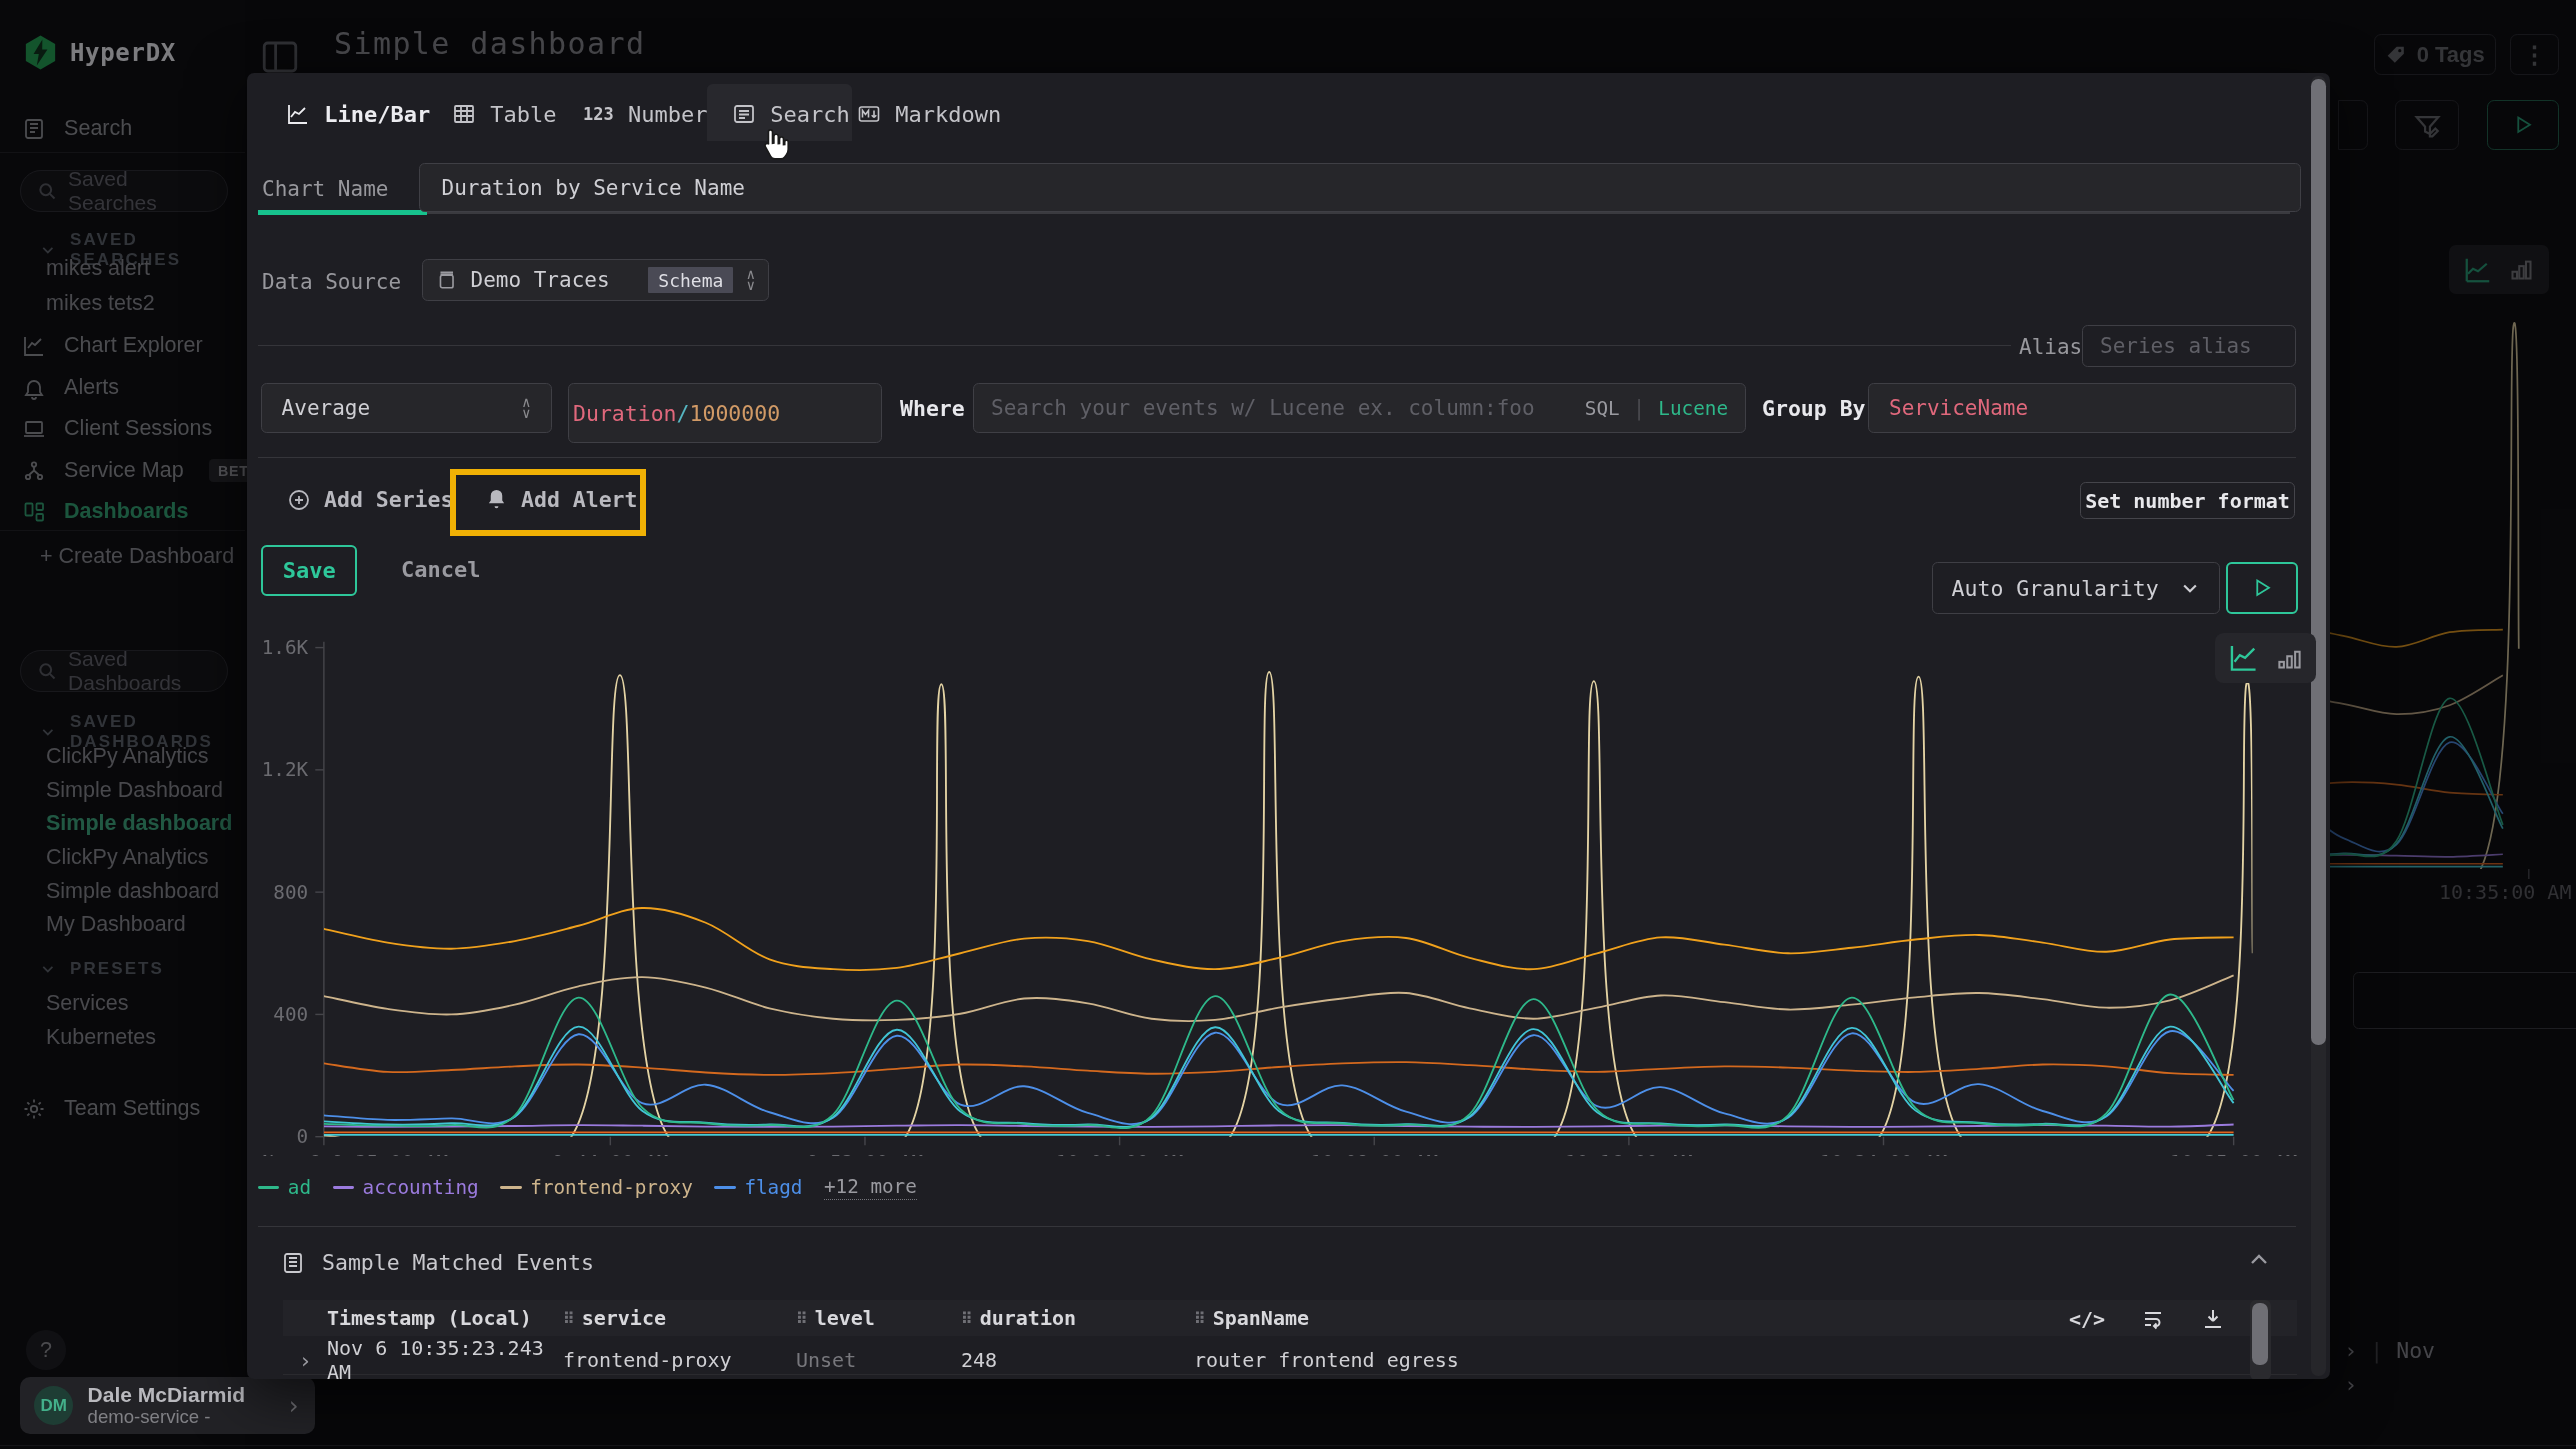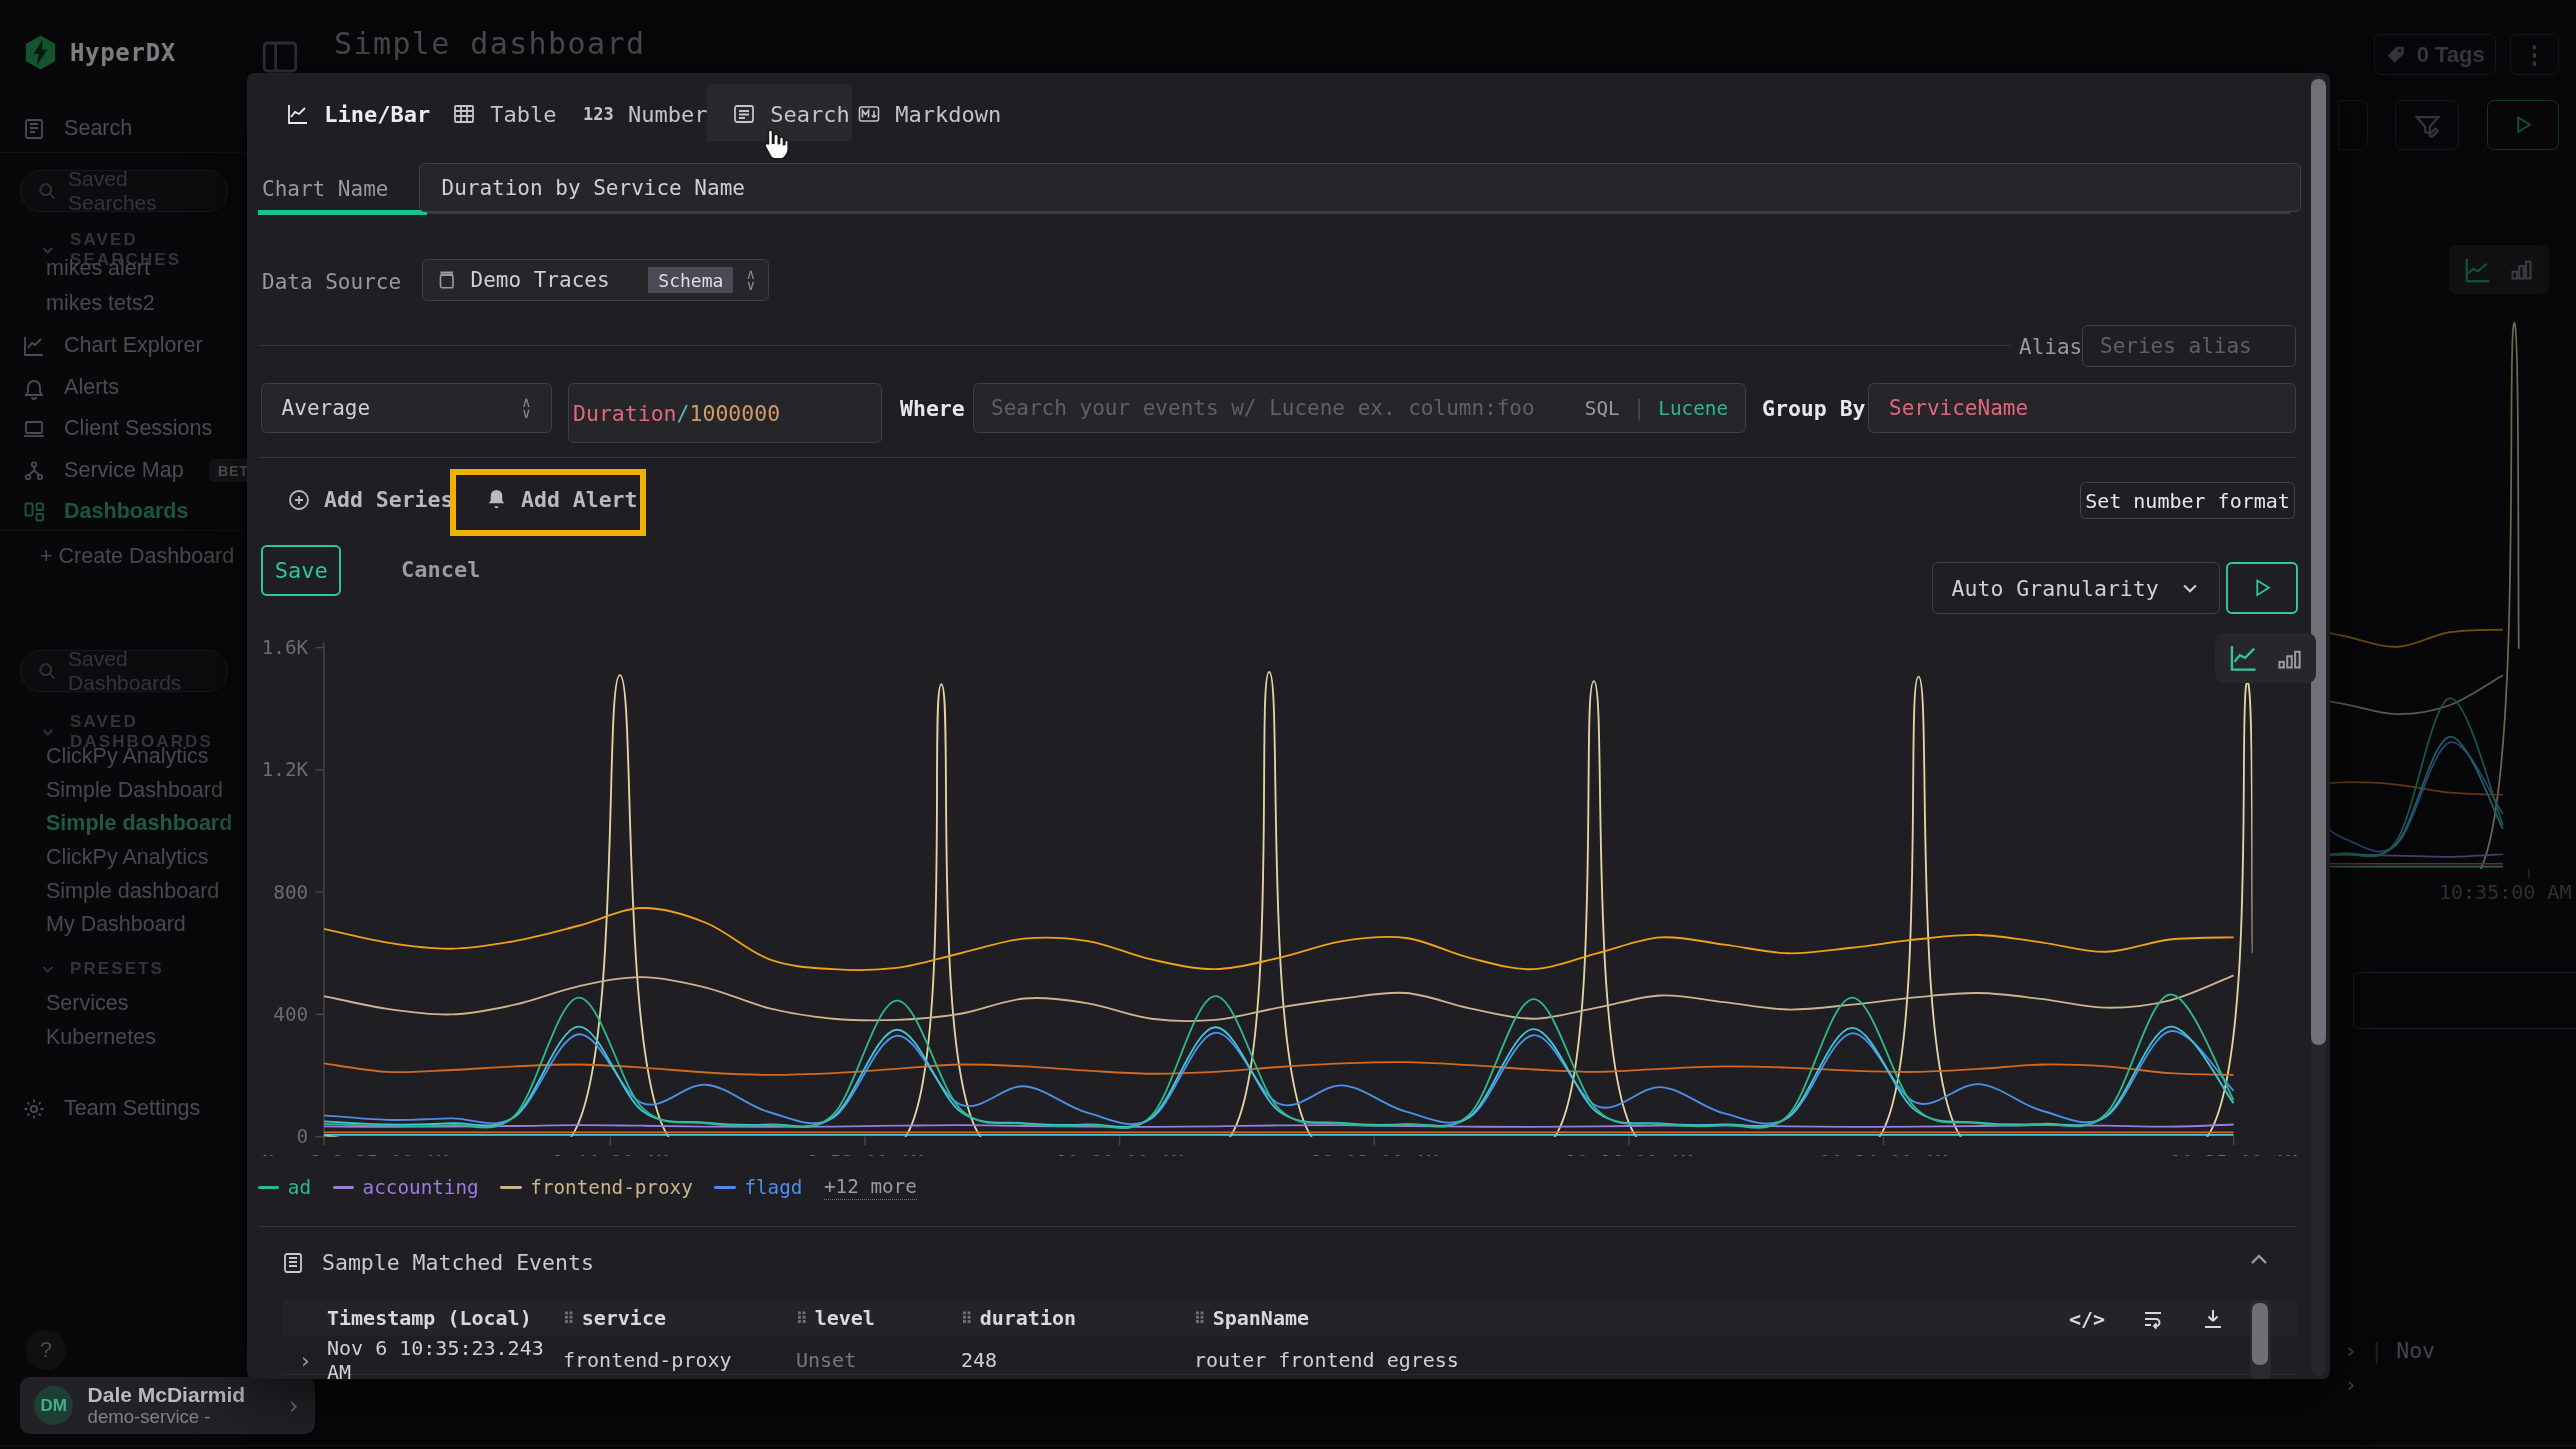--- a/index.html
+++ b/index.html
@@ -68,25 +68,25 @@
   .tab.active { color:#ececf0; font-weight:bold; }
   #tab-hover-bg { position:absolute; left:460px; top:11.4px; width:145px; height:57px; background:#28282d; border-radius:5.7px 5.7px 0 0; }
   #tab-underline-gray { position:absolute; left:10.7px; top:138px; width:2032px; height:2.9px; background:#3a3a3f; }
   #tab-underline-green { position:absolute; left:10.7px; top:137px; width:169px; height:5px; background:#17c28d; }
   .divider { position:absolute; background:#35353a; height:1.4px; }
   .badge { background:#4a4a55; color:#dfdfe5; border-radius:1px; font-size:18px; padding:2.9px 10px; }
   .chevs { color:#8a8a8e; font-size:14.3px; line-height:0.75; text-align:center; }
   .boldlbl { color:#e8e8ec; font-weight:bold; font-size:21.5px; }
   #yellow-box { position:absolute; left:203px; top:396px; width:196px; height:67px; border:6.4px solid #f0b105; }
   .ghost-btn { display:flex; align-items:center; gap:13px; color:#b9b9bf; font-size:21.5px; font-weight:bold; }
-  #save-btn { position:absolute; left:14.3px; top:472px; width:80px; height:51px; border:2.1px solid #2ec79a; border-radius:5.7px;
-              color:#2ec79a; font-weight:normal; font-size:22px; display:flex; align-items:center; justify-content:center; }
+  #save-btn { position:absolute; left:14.3px; top:472px; width:96px; height:51px; border:2.1px solid #2ec79a; border-radius:5.7px;
+              color:#2ec79a; font-weight:bold; font-size:22px; display:flex; align-items:center; justify-content:center; }
   #cancel-btn { position:absolute; left:154px; top:484px; color:#9a9aa0; font-size:22px; font-weight:bold; }
   #set-num-btn { position:absolute; left:1833px; top:409px; width:215px; height:37px; border:1.4px solid #45454b; border-radius:5.7px;
-                 color:#e8e8ec; font-weight:normal; font-size:20px; display:flex; align-items:center; justify-content:center; }
+                 color:#e8e8ec; font-weight:bold; font-size:20px; display:flex; align-items:center; justify-content:center; }
   #granularity { position:absolute; left:1685px; top:489px; width:288px; height:52px; border:1.4px solid #3f3f45; border-radius:5.7px;
                  display:flex; align-items:center; color:#cfcfd4; font-size:21.5px; padding:0 18.6px; gap:14.3px;text-align:center; }
   #run-btn { position:absolute; left:1979px; top:489px; width:72px; height:52px; border:2.1px solid #2ec79a; border-radius:5.7px;
              display:flex; align-items:center; justify-content:center; }
   #chart-toggle { position:absolute; left:1968px; top:560px; width:101px; height:50px; background:#26262b; border-radius:8.6px;
                   display:flex; align-items:center; justify-content:center; gap:17px; z-index:3; }
   
   #legend { position:absolute; left:10.7px; top:1102px; display:flex; align-items:center; gap:21.5px; font-size:19.3px; }
   .leg-item { display:flex; align-items:center; gap:8.6px; }
   .leg-dash { width:21.5px; height:3.6px; border-radius:1.4px; }

